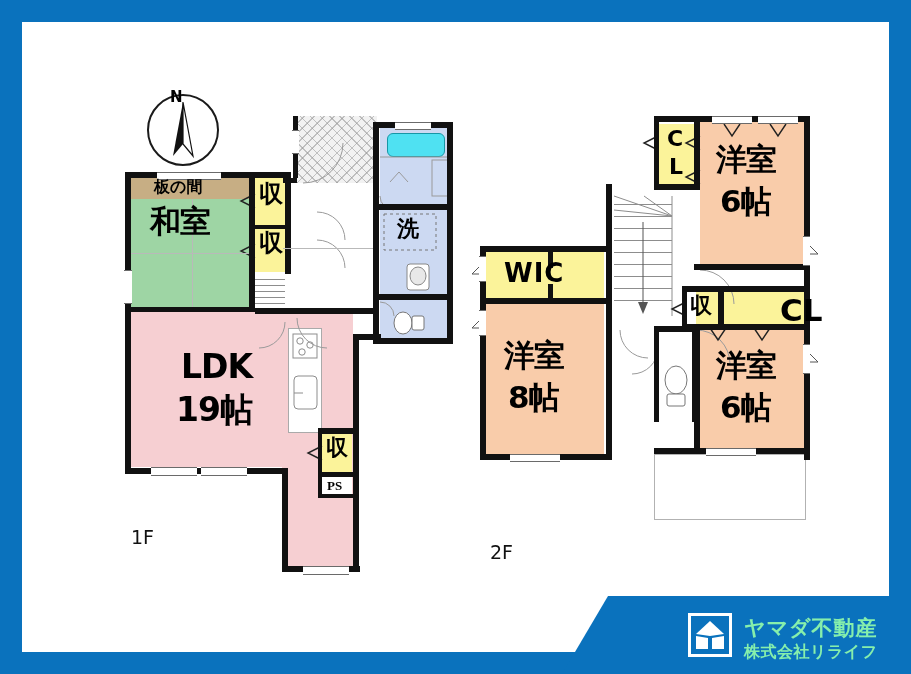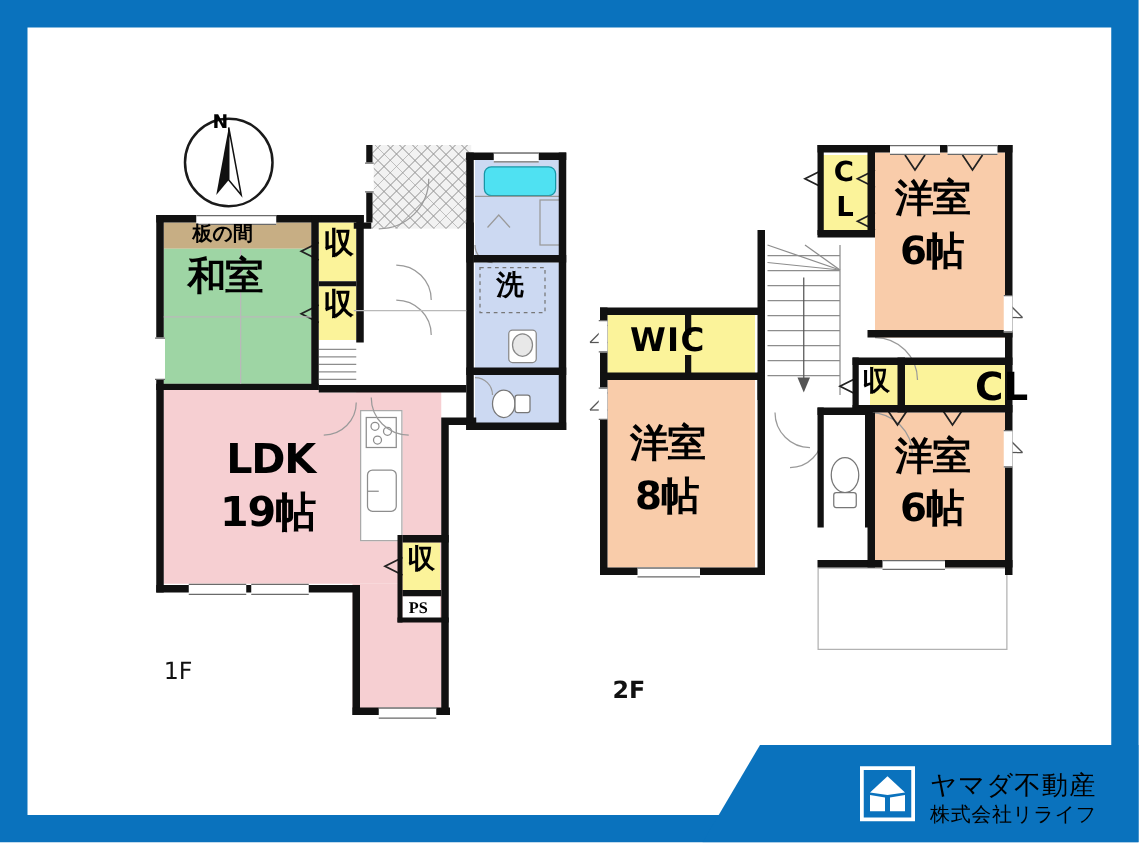--- a/index.html
+++ b/index.html
@@ -32,21 +32,21 @@
   .steps{position:absolute;}
   .steps i{position:absolute;left:0;right:0;height:1px;background:#8d8d8d;}
   .sash{position:absolute;background:#ffffff;border-top:1px solid #6a6a6a;border-bottom:1px solid #6a6a6a;}
   svg.ov{position:absolute;left:0;top:0;overflow:visible;pointer-events:none;}
   
   #compass{position:absolute;left:125px;top:72px;width:68px;height:68px;border:2px solid #1a1a1a;border-radius:50%;background:#fff;}
   
   #logo-band{position:absolute;left:608px;top:596px;width:303px;height:78px;background:#0a72bd;}
   #logo-band:before{content:"";position:absolute;left:-46px;top:0;width:0;height:0;border-style:solid;border-width:0 0 78px 46px;border-color:transparent transparent #0a72bd transparent;}
   #logo-mark{position:absolute;left:80px;top:17px;width:44px;height:44px;border:3px solid #ffffff;box-sizing:border-box;}
-  .logo-txt{position:absolute;color:#000000;font-weight:normal;}
+  .logo-txt{position:absolute;color:#86efac;font-weight:bold;}
   #logo-name{left:136px;top:18px;font-size:21px;letter-spacing:1px;}
   #logo-sub{left:136px;top:46px;font-size:16px;letter-spacing:.5px;}
 </style>
 </head>
 <body>
 
 <div id="page">
   <div id="inner">
 
     <div id="compass">
@@ -271,21 +271,21 @@
       <div class="label lbl-big" style="left:42px;top:188px;">洋室</div>
       <div class="label lbl-big" style="left:46px;top:230px;">8帖</div>
       <div class="label lbl-big" style="left:254px;top:198px;">洋室</div>
       <div class="label lbl-big" style="left:258px;top:240px;">6帖</div>
       <div class="label" style="left:42px;top:108px;font-size:26px;letter-spacing:1px;">WIC</div>
       <div class="label" style="left:205px;top:-24px;font-size:22px;">C</div>
       <div class="label" style="left:207px;top:4px;font-size:22px;">L</div>
       <div class="label" style="left:228px;top:143px;font-size:22px;">収</div>
       <div class="label" style="left:278px;top:143px;font-size:31px;margin-left:40px;">CL</div>
     </div>
-    <div class="floor-tag" style="left:468px;top:519px;font-weight:bold;">2F</div>
+    <div class="floor-tag" style="left:468px;top:519px;">2F</div>
 
   </div>
 
   <div id="logo-band">
     <div id="logo-mark">
       <svg class="ov" width="38" height="38" viewBox="0 0 38 38" style="left:0;top:0;">
         <polygon points="19,5 33,18 19,20 5,18" fill="#ffffff"></polygon>
         <polygon points="5,20 17,22 17,33 5,33" fill="#ffffff"></polygon>
         <polygon points="21,22 33,20 33,33 21,33" fill="#ffffff"></polygon>
       </svg>

